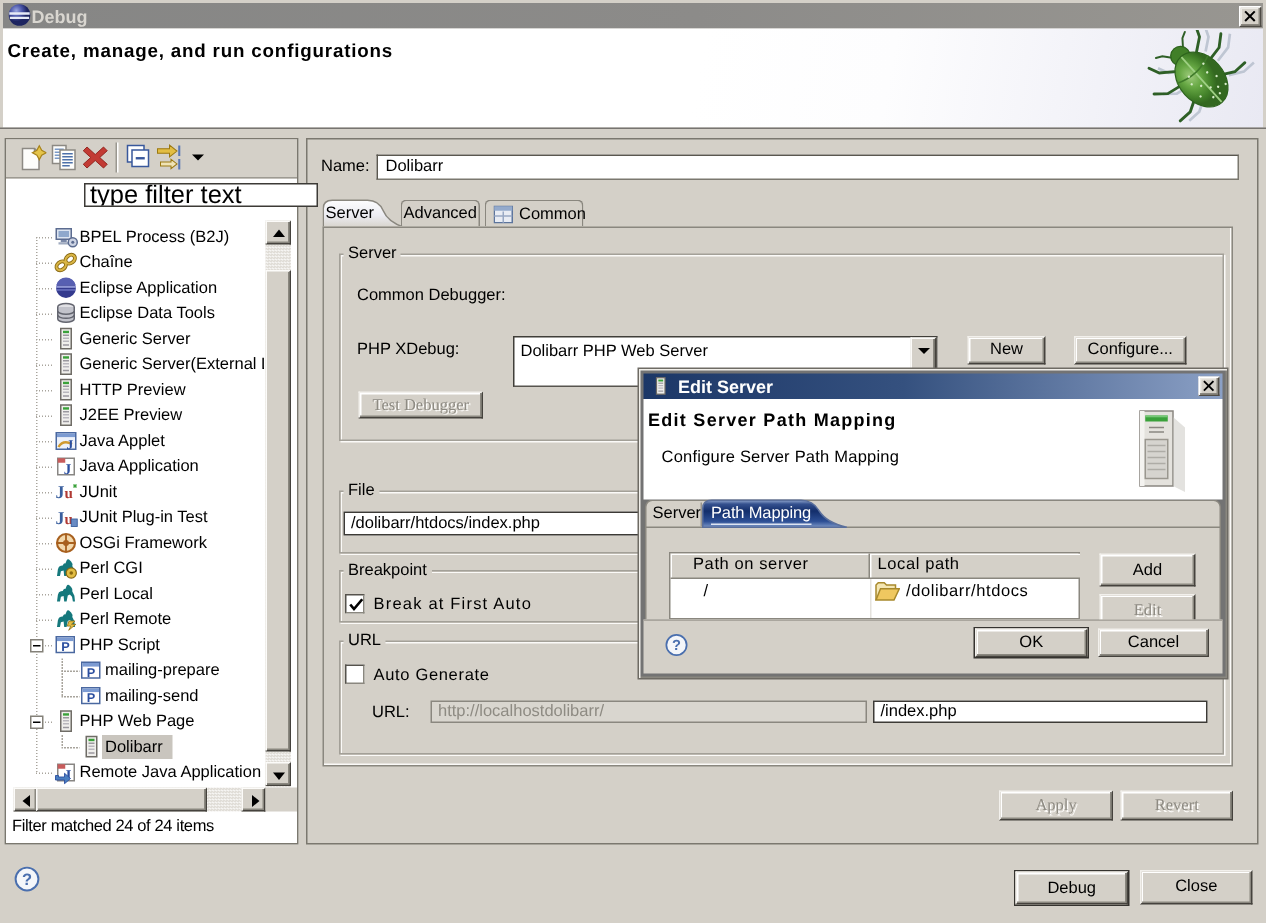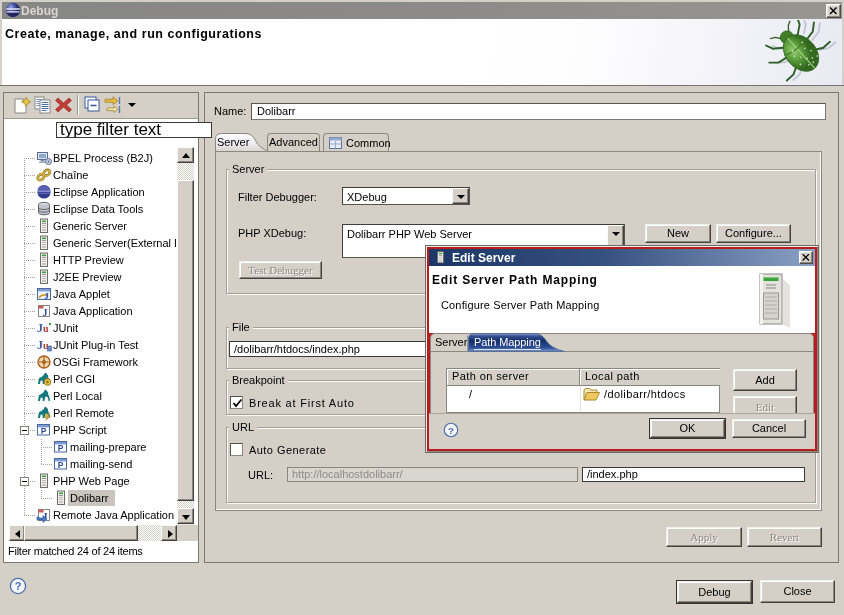--- a/index.html
+++ b/index.html
@@ -53,21 +53,21 @@
 #rpanel{left:204px;top:92px;width:635px;height:471px;border:1px solid #7b786f;background:#d4d0c8;}
 #tabcontent{left:215px;top:151px;width:607px;height:360px;border:1px solid #8a877f;background:#d4d0c8;box-shadow:-1px -1px 0 #fbfaf8 inset;}
 .tab{position:absolute;background:#d4d0c8;border:1px solid #8a877f;border-bottom:none;
   border-radius:4px 4px 0 0;font-size:11px;}
 .combo{position:absolute;background:#fff;border:1px solid;border-color:#403e39 #57544e #57544e #403e39;}
 .combo .txt{position:absolute;left:4px;top:1px;line-height:16px;font-size:11px;white-space:nowrap;}
 .combo .cbtn{position:absolute;right:0;top:0;width:17px;height:100%;background:#d4d0c8;
   border:1px solid;border-color:#fcfbf9 #45423d #45423d #fcfbf9;box-shadow:inset -1px -1px 0 #8a877f;}
 .combo .cbtn .arr{left:4px;top:6px;border-left:4px solid transparent;border-right:4px solid transparent;border-top:4px solid #000;}
 
-#dlg{left:426px;top:246px;width:392px;height:206px;background:#b91c1c;
+#dlg{left:426px;top:246px;width:392px;height:206px;background:#737373;
   box-shadow:0 0 0 1px #6e6b64,inset 1px 1px 0 #f0eee9,inset -1px -1px 0 #8a877f;}
 #dtbar{left:3px;top:3px;width:386px;height:17px;
   background:linear-gradient(90deg,#1c3767 0%,#35517f 45%,#8ba0c5 100%);}
 #dtbar .ttl{position:absolute;left:23px;top:2px;font-weight:bold;font-size:12px;color:#fff;}
 #dhdr{left:3px;top:20px;width:386px;height:67px;background:#fff;}
 #dfold{left:4px;top:87px;width:384px;height:80px;border:1px solid #8a877f;border-bottom:none;
   border-radius:5px 5px 0 0;background:#d4d0c8;}
 #dstrip{left:3px;top:167px;width:386px;height:36px;background:#d4d0c8;border-top:1px solid #aaa69e;}
 </style>
 </head>
@@ -442,35 +442,29 @@
   </linearGradient>
       </defs>
   <path d="M.5 19.8 L.5 7 Q.5 1.5 6.5 1.5 L30 1.5 Q37.5 1.5 40.5 8.5 Q43.5 16 55 19.8 Z" fill="url(#stab)" stroke="#8a877f"></path>
   <path d="M1 19.4 L55 19.4" stroke="#d7d3cb" stroke-width="1.4"></path>
 </svg>
 <div class="ab" style="left:217px;top:136px;font-size:11px">Server</div>
 <div class="ab" id="tabcontent"></div>
 
 <div class="ab grp" style="left:226px;top:169px;width:590px;height:125px"></div>
 <div class="ab grplbl" style="left:229px;top:163px">Server</div>
-<div class="ab" style="left:238px;top:191px">Filter Debugger:</div>
-<div class="ab combo" style="left:342px;top:187px;width:128px;height:18px">
-  <div class="txt">XDebug</div>
-      <div class="cbtn">
-        <div class="arr"></div>
-      </div>
-</div>
+<div class="ab" style="left:238px;top:191px">Common Debugger:</div>
 <div class="ab" style="left:238px;top:227px">PHP XDebug:</div>
 <div class="ab combo" style="left:342px;top:224px;width:283px;height:34px">
   <div class="txt">Dolibarr PHP Web Server</div>
       <div class="cbtn">
         <div class="arr"></div>
       </div>
 </div>
-<div class="ab btn" style="left:645px;top:224px;width:66px;height:19px;line-height:17px">New</div>
+<div class="ab btn" style="left:645px;top:224px;width:52px;height:19px;line-height:17px">New</div>
 <div class="ab btn" style="left:716px;top:224px;width:75px;height:19px;line-height:17px">Configure...</div>
 <div class="ab btn dis" style="left:239px;top:261px;width:83px;height:18px;line-height:16px">Test Debugger</div>
 
 <div class="ab grp" style="left:226px;top:327px;width:590px;height:42px"></div>
 <div class="ab grplbl" style="left:229px;top:321px">File</div>
 <div class="ab tb" style="left:229px;top:341px;width:581px;height:16px;line-height:14px;padding-left:4px;border-color:#3c3a36">/dolibarr/htdocs/index.php</div>
 
 <div class="ab grp" style="left:226px;top:380px;width:590px;height:35px"></div>
 <div class="ab grplbl" style="left:229px;top:374px">Breakpoint</div>
 <div class="ab cb" style="left:230px;top:396px">
@@ -546,21 +540,21 @@
             <stop offset=".4" stop-color="#132e6b"></stop>
      <stop offset=".78" stop-color="#2d4f95"></stop>
             <stop offset="1" stop-color="#7b96c6"></stop>
    </linearGradient>
         </defs>
    <path d="M.5 19.5 L.5 7 Q.5 1.5 6.5 1.5 L66 1.5 Q74 1.5 78 8.5 Q83 16.5 96.5 19.5 Z" fill="url(#ptab)" stroke="#5a6f9c"></path>
  </svg>
  <div class="ab" style="left:48px;top:90px;font-size:11px;letter-spacing:-.1px;color:#fff;border-bottom:1px solid #dde4f2;padding-bottom:1px">Path Mapping</div>
 
  <div class="ab" style="left:20px;top:122px;width:274px;height:45px;border:1px solid #8a877f;background:#fff"></div>
- <div class="ab" style="left:21px;top:123px;width:133px;height:17px;background:#d4d0c8;border-right:1px solid #8a877f;border-bottom:1px solid #8a877f;box-shadow:inset 1px 1px 0 #fff;line-height:15px;padding-left:5px;letter-spacing:.4px">Path on server</div>
+ <div class="ab" style="left:21px;top:123px;width:133px;height:17px;background:#d4d0c8;border-right:1px solid #8a877f;border-bottom:1px solid #8a877f;box-shadow:inset 1px 1px 0 #fff;line-height:15px;padding-left:15px;letter-spacing:.4px">Path on server</div>
  <div class="ab" style="left:154px;top:123px;width:140px;height:17px;background:#d4d0c8;border-right:0;border-bottom:1px solid #8a877f;box-shadow:inset 1px 1px 0 #fff;line-height:15px;padding-left:5px;letter-spacing:.4px">Local path</div>
 
  <div class="ab" style="left:43px;top:142px">/</div>
  <div class="ab" style="left:154px;top:140px;width:1px;height:26px;background:#e4e2dd"></div>
  <svg class="ab" style="left:157px;top:141px" width="17" height="15" viewBox="0 0 17 15">
    <path d="M1 13 L1 3 L2.5 1.5 L6.5 1.5 L8 3 L14 3 L14 5" fill="#f4e6b2" stroke="#a8892c"></path>
    <path d="M1 13 L4 5.5 L16.5 5.5 L13 13 Z" fill="#efc860" stroke="#a8892c"></path>
  </svg>
  <div class="ab" style="left:178px;top:142px;letter-spacing:.4px">/dolibarr/htdocs</div>
 

